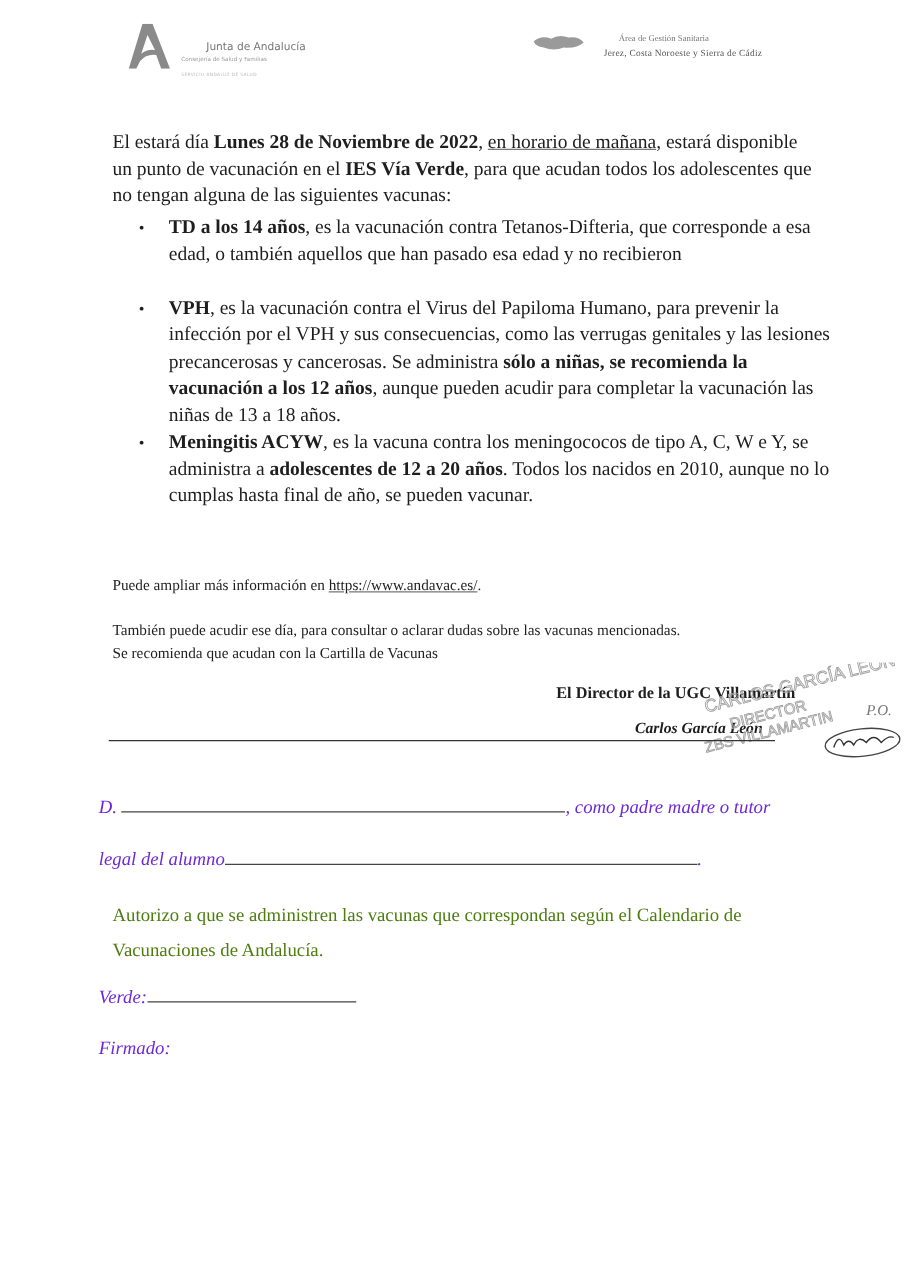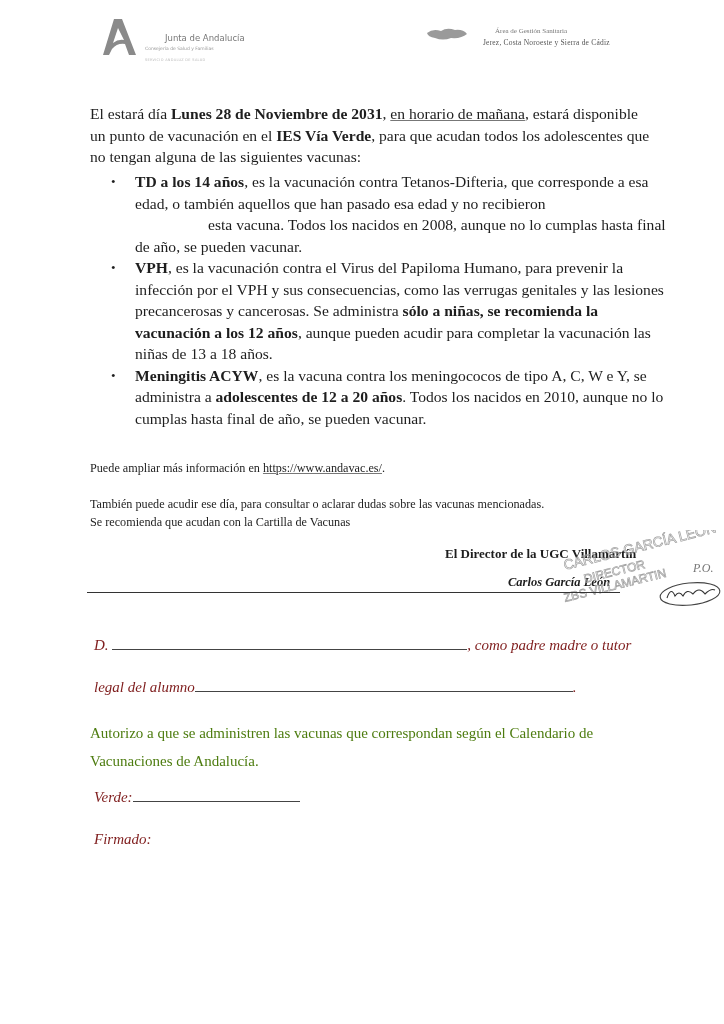--- a/index.html
+++ b/index.html
@@ -31,21 +31,21 @@
     .also { top: 485px; margin-top: 12px; }
     .card { top: 515px; }
 
     .director-title { left: 445px; top: 546px; font-size: 13px; font-weight: bold; white-space: nowrap; }
     .director-name { left: 508px; top: 575px; font-size: 12.5px; font-weight: bold; font-style: italic; white-space: nowrap; }
     .stamp { left: 535px; top: 530px; width: 190px; height: 80px; }
 
     .separator { left: 87px; top: 592px; width: 533px; height: 0; border-top: 1.4px solid #333; }
 
     
-    .form-line { left: 94px; font-style: italic; font-size: 15px; color: #7f1d1d; white-space: nowrap; }
+    .form-line { left: 79px; font-style: italic; font-size: 15px; color: #6d28d9; white-space: nowrap; }
     .blank { display: inline-block; border-bottom: 1px solid #444; vertical-align: baseline; height: 12px; }
     .d-line { top: 637px; }
     .legal-line { top: 679px; }
     .auth { left: 90px; top: 719px; width: 560px; font-size: 15px; line-height: 28px; color: #4d7c0f; }
     .fecha { top: 789px; }
     .firmado { top: 831px; }
   </style>
 </head>
 <body>
 
@@ -56,27 +56,27 @@
 <div class="abs junta-sub">Consejería de Salud y Familias</div>
 <div class="abs junta-sub2">SERVICIO ANDALUZ DE SALUD</div>
 
 <svg class="abs map-icon" viewBox="0 0 44 16">
   <path d="M2 7 Q8 2 16 5 Q22 1 30 4 Q38 3 42 8 Q36 13 26 12 Q18 15 10 12 Q3 11 2 7 Z" fill="#9a9a9a"></path>
 </svg>
 <div class="abs area-line1">Área de Gestión Sanitaria</div>
 <div class="abs area-line2">Jerez, Costa Noroeste y Sierra de Cádiz</div>
 
 <div class="abs para intro">
-  <span>El estará día </span><b>Lunes 28 de Noviembre de 2031</b><span>, </span><span class="u">en horario de mañana</span><span>, estará disponible un punto de vacunación en el </span><b>IES Vía Verde</b><span>, para que acudan todos los adolescentes que no tengan alguna de las siguientes vacunas:</span>
+  <span>El estará día </span><b>Lunes 28 de Noviembre de 2022</b><span>, </span><span class="u">en horario de mañana</span><span>, estará disponible un punto de vacunación en el </span><b>IES Vía Verde</b><span>, para que acudan todos los adolescentes que no tengan alguna de las siguientes vacunas:</span>
 </div>
 
 <ul class="abs bullets">
   <li>
     <span class="dot">•</span>
-    <b>TD a los 14 años</b><span>, es la vacunación contra Tetanos-Difteria, que corresponde a esa edad, o también aquellos que han pasado esa edad y no recibieron</span><br><span class="indent"></span><span>esta vacuna. Todos los nacidos en 2008, aunque no lo cumplas hasta final de año, se pueden vacunar.</span>
+    <b>TD a los 14 años</b><span>, es la vacunación contra Tetanos-Difteria, que corresponde a esa edad, o también aquellos que han pasado esa edad y no recibieron</span><br><span class="indent"></span>
   </li>
   <li>
     <span class="dot">•</span>
     <b>VPH</b><span>,  es la vacunación contra el Virus del Papiloma Humano, para  prevenir la infección por el VPH y sus consecuencias, como las verrugas genitales y las lesiones precancerosas y cancerosas. Se administra </span><b>sólo a niñas, se recomienda la vacunación a los 12 años</b><span>, aunque pueden acudir para completar la vacunación las niñas de 13 a 18 años.</span>
   </li>
   <li>
     <span class="dot">•</span>
     <b>Meningitis ACYW</b><span>, es la vacuna contra los meningococos de tipo A, C, W e Y, se administra a </span><b>adolescentes de 12 a 20 años</b><span>. Todos los nacidos en 2010, aunque no lo cumplas hasta final de año, se pueden vacunar.</span>
   </li>
 </ul>

